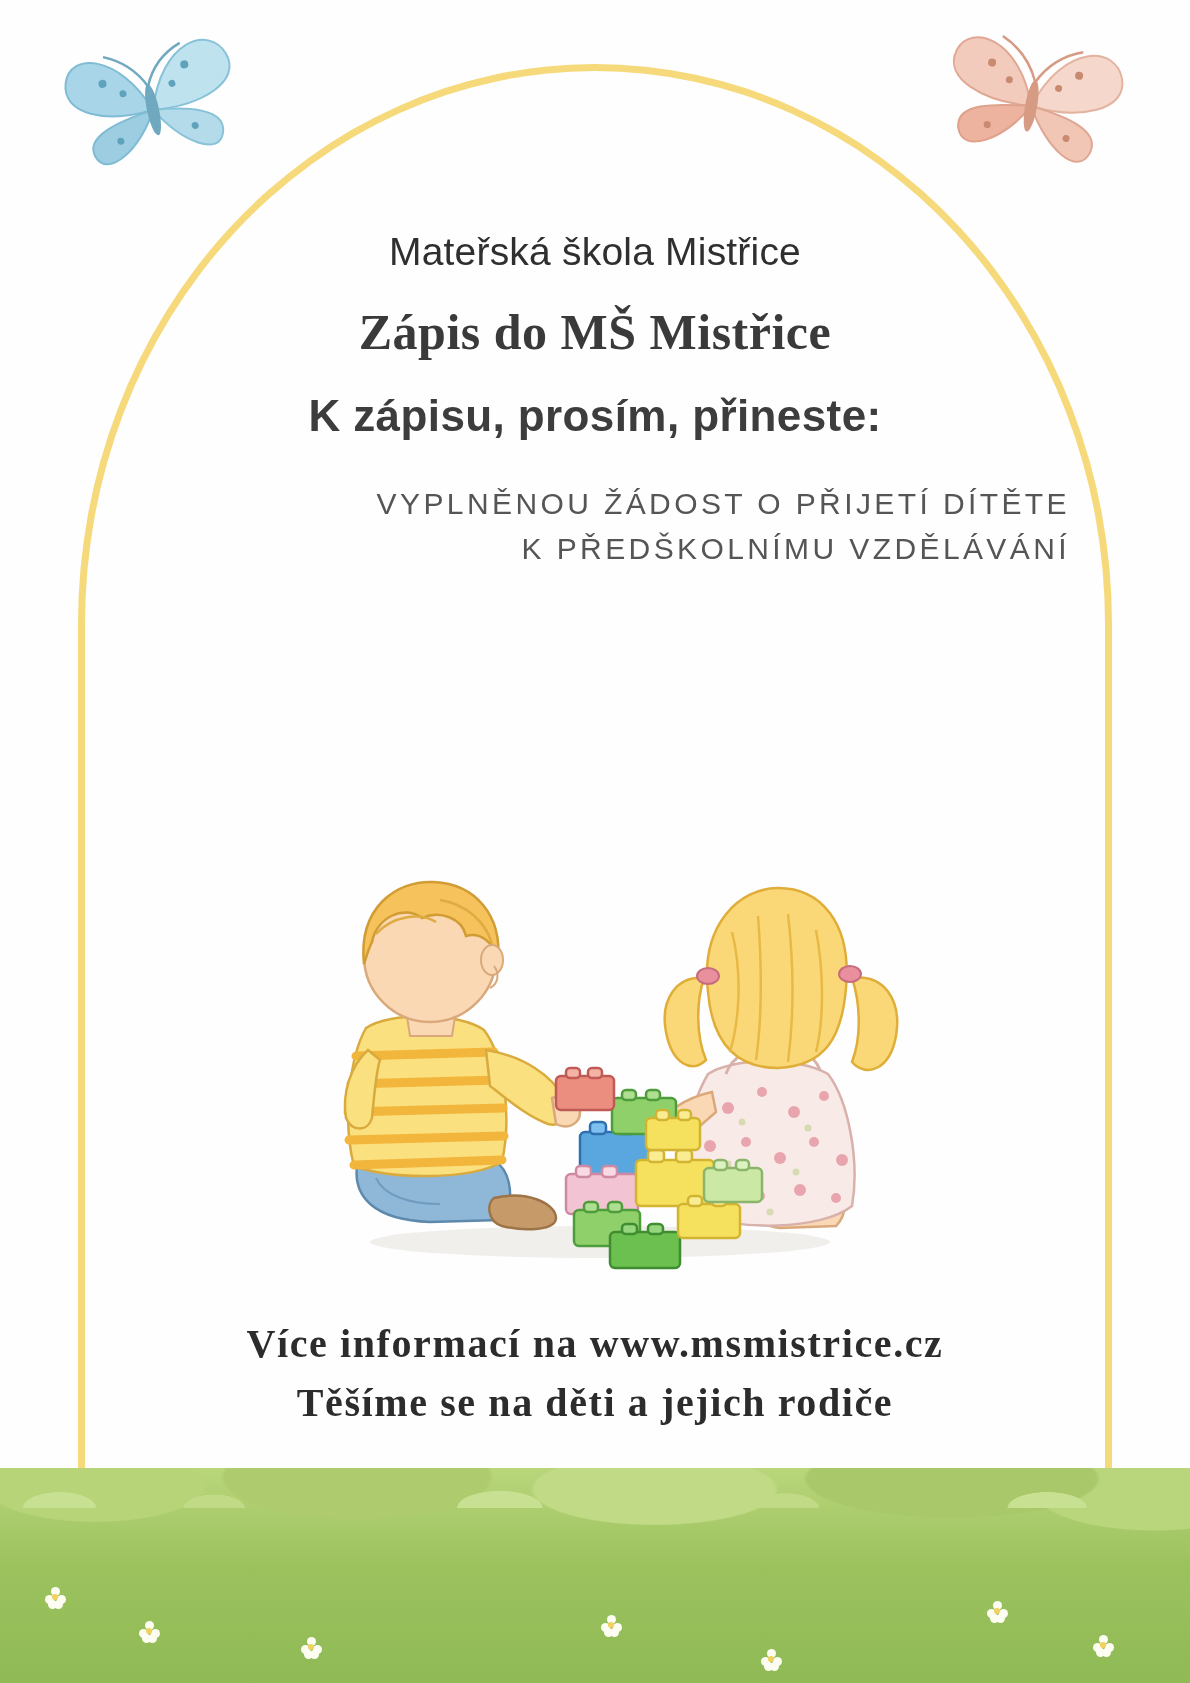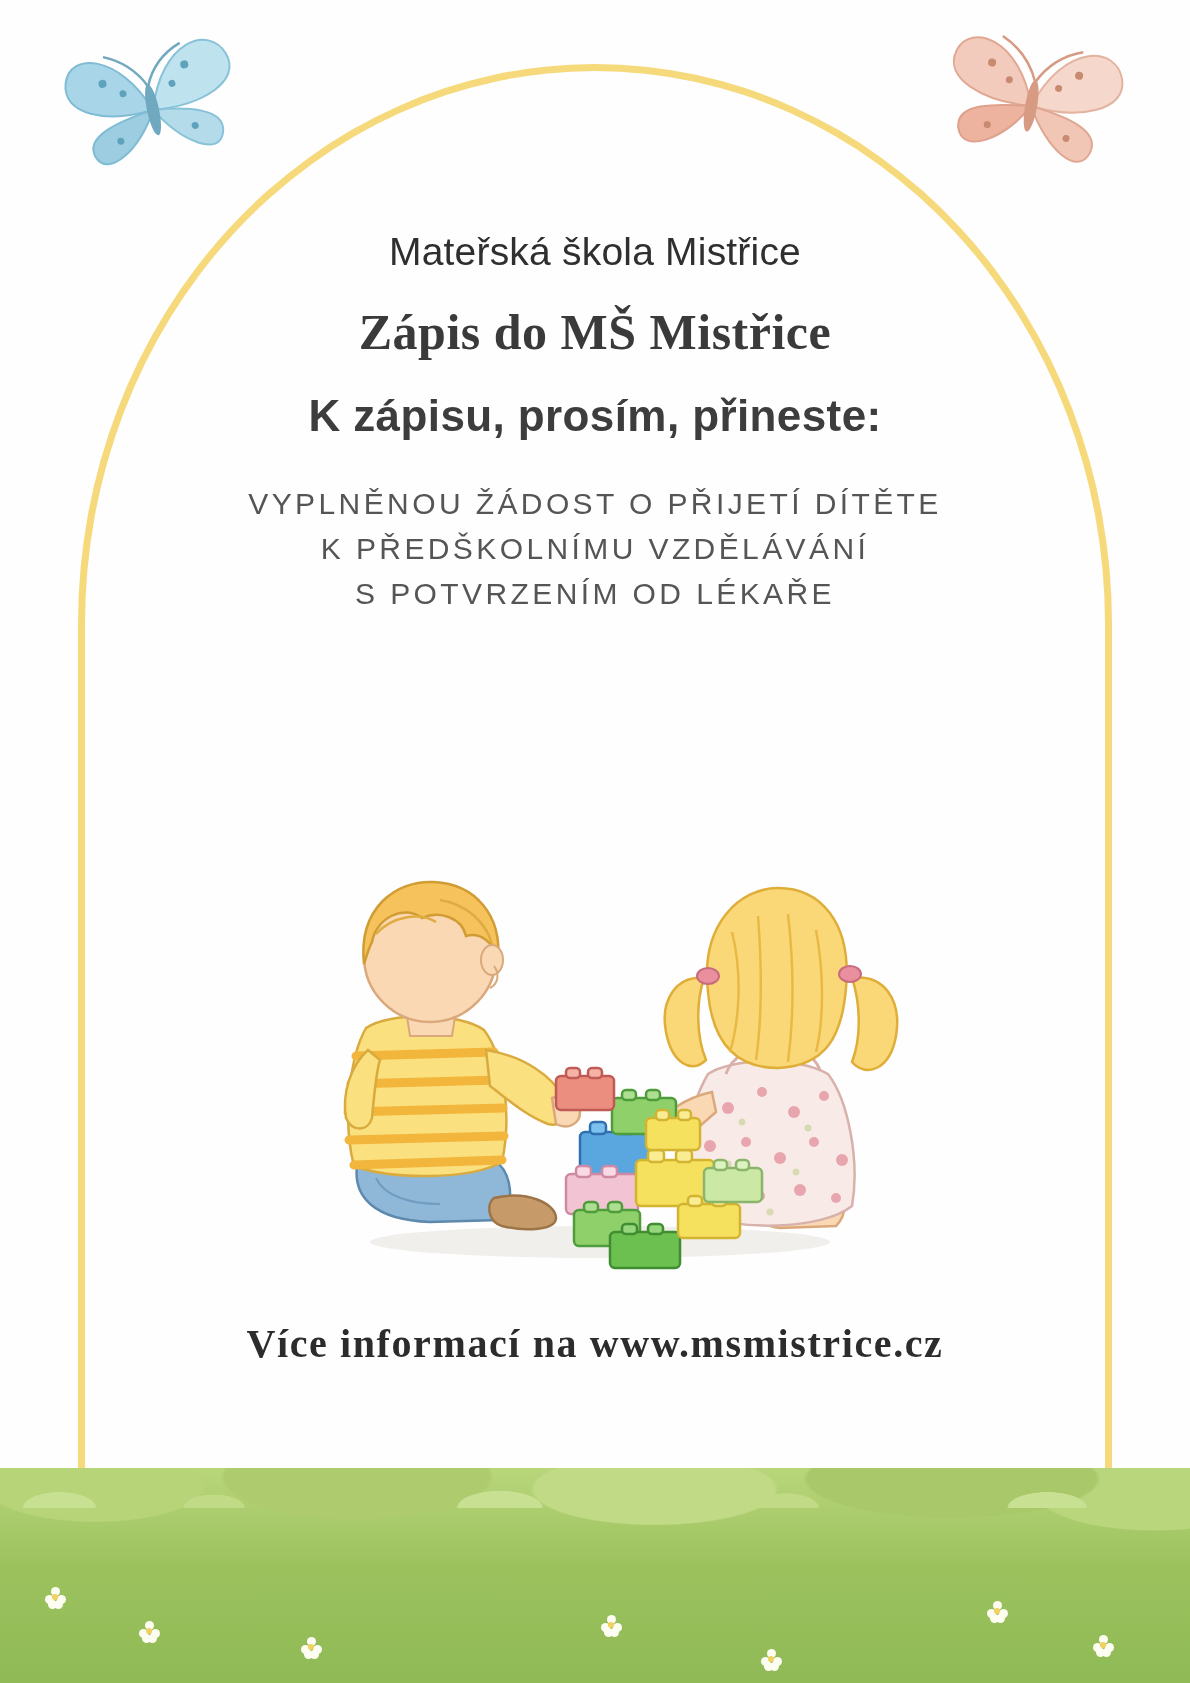--- a/index.html
+++ b/index.html
@@ -139,20 +139,21 @@
     font-weight: bold;
     color: #3d3d3d;
     letter-spacing: 0.4px;
     margin-bottom: 40px;
   }
   .bring-block {
     font-size: 30px;
     letter-spacing: 3.4px;
     line-height: 1.5;
     color: #555;
+    text-align: right;
   }
 
   
   .illustration {
     position: absolute;
     left: 280px;
     top: 860px;
     width: 640px;
     height: 420px;
   }
@@ -230,21 +231,20 @@
   <div class="content">
     <div class="school-name">Mateřská škola Mistřice</div>
     <div class="main-title">Zápis do MŠ Mistřice</div>
 
 
     <div class="bring-title">K zápisu, prosím, přineste:</div>
 
     <div class="bring-block">
       <div>VYPLNĚNOU ŽÁDOST O PŘIJETÍ DÍTĚTE</div>
       <div>K PŘEDŠKOLNÍMU VZDĚLÁVÁNÍ</div>
-      <div>S POTVRZENÍM OD LÉKAŘE</div>
     </div>
   </div>
 
   <div class="illustration">
     <svg width="640" height="420" viewBox="0 0 640 420" aria-hidden="true">
 
       <ellipse cx="320" cy="382" rx="230" ry="16" fill="#f0efec"></ellipse>
 
       <path d="M78 300 C70 338, 96 360, 150 362 L220 360 C236 344, 232 312, 214 300 Z" fill="#8fb8d8" stroke="#5d89ad" stroke-width="2.5"></path>
       <path d="M96 318 C104 336, 130 344, 160 344" fill="none" stroke="#6f9cc0" stroke-width="2"></path>
@@ -382,20 +382,21 @@
       <g stroke="#d3b430" stroke-width="2.5">
         <rect x="366" y="258" width="54" height="32" rx="5" fill="#f6e15f"></rect>
         <rect x="376" y="250" width="13" height="10" rx="4" fill="#faec92"></rect>
         <rect x="398" y="250" width="13" height="10" rx="4" fill="#faec92"></rect>
       </g>
     </svg>
   </div>
 
   <div class="footer">
     <div class="line1">Více informací na www.msmistrice.cz</div>
+    <div class="line2">Těšíme se na děti a jejich rodiče</div>
   </div>
 
   <div class="grass">
     <div class="flower" style="left:44px; top:118px;">
       <span></span>
         <span></span>
         <span></span>
         <span></span>
         <span></span>
         <i></i>

